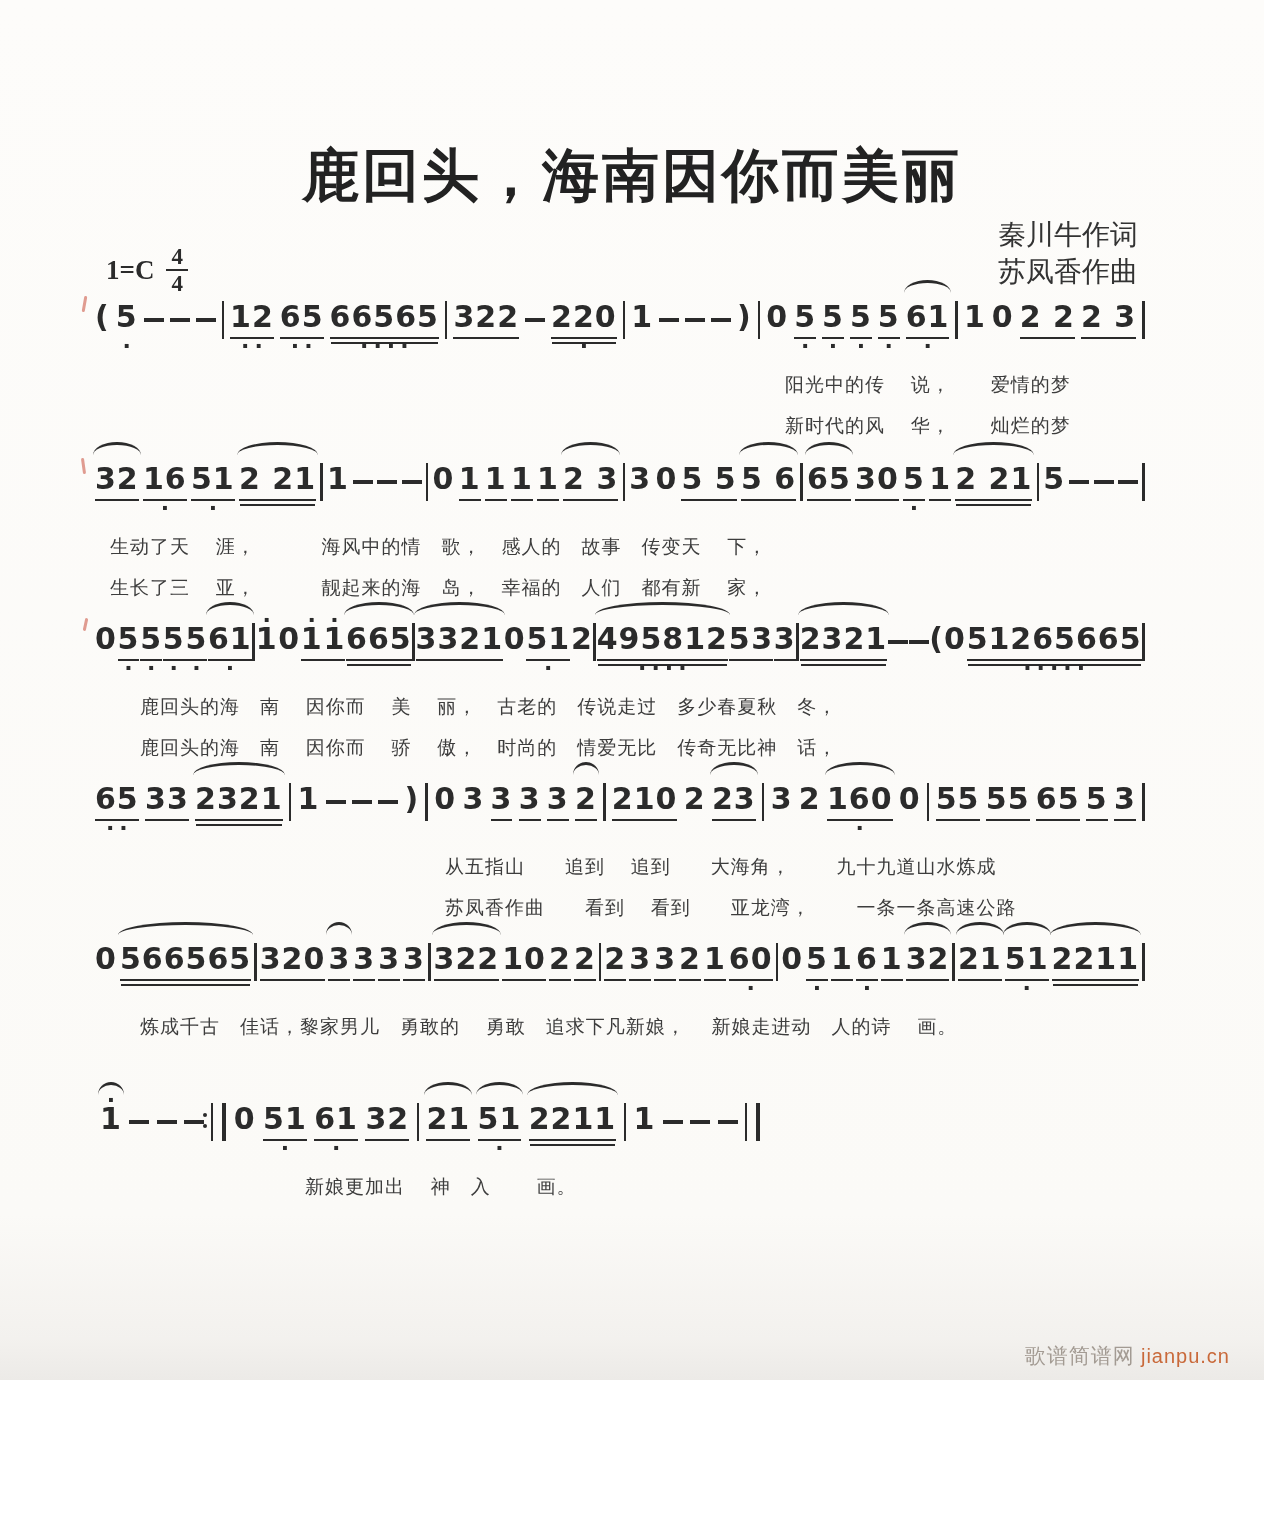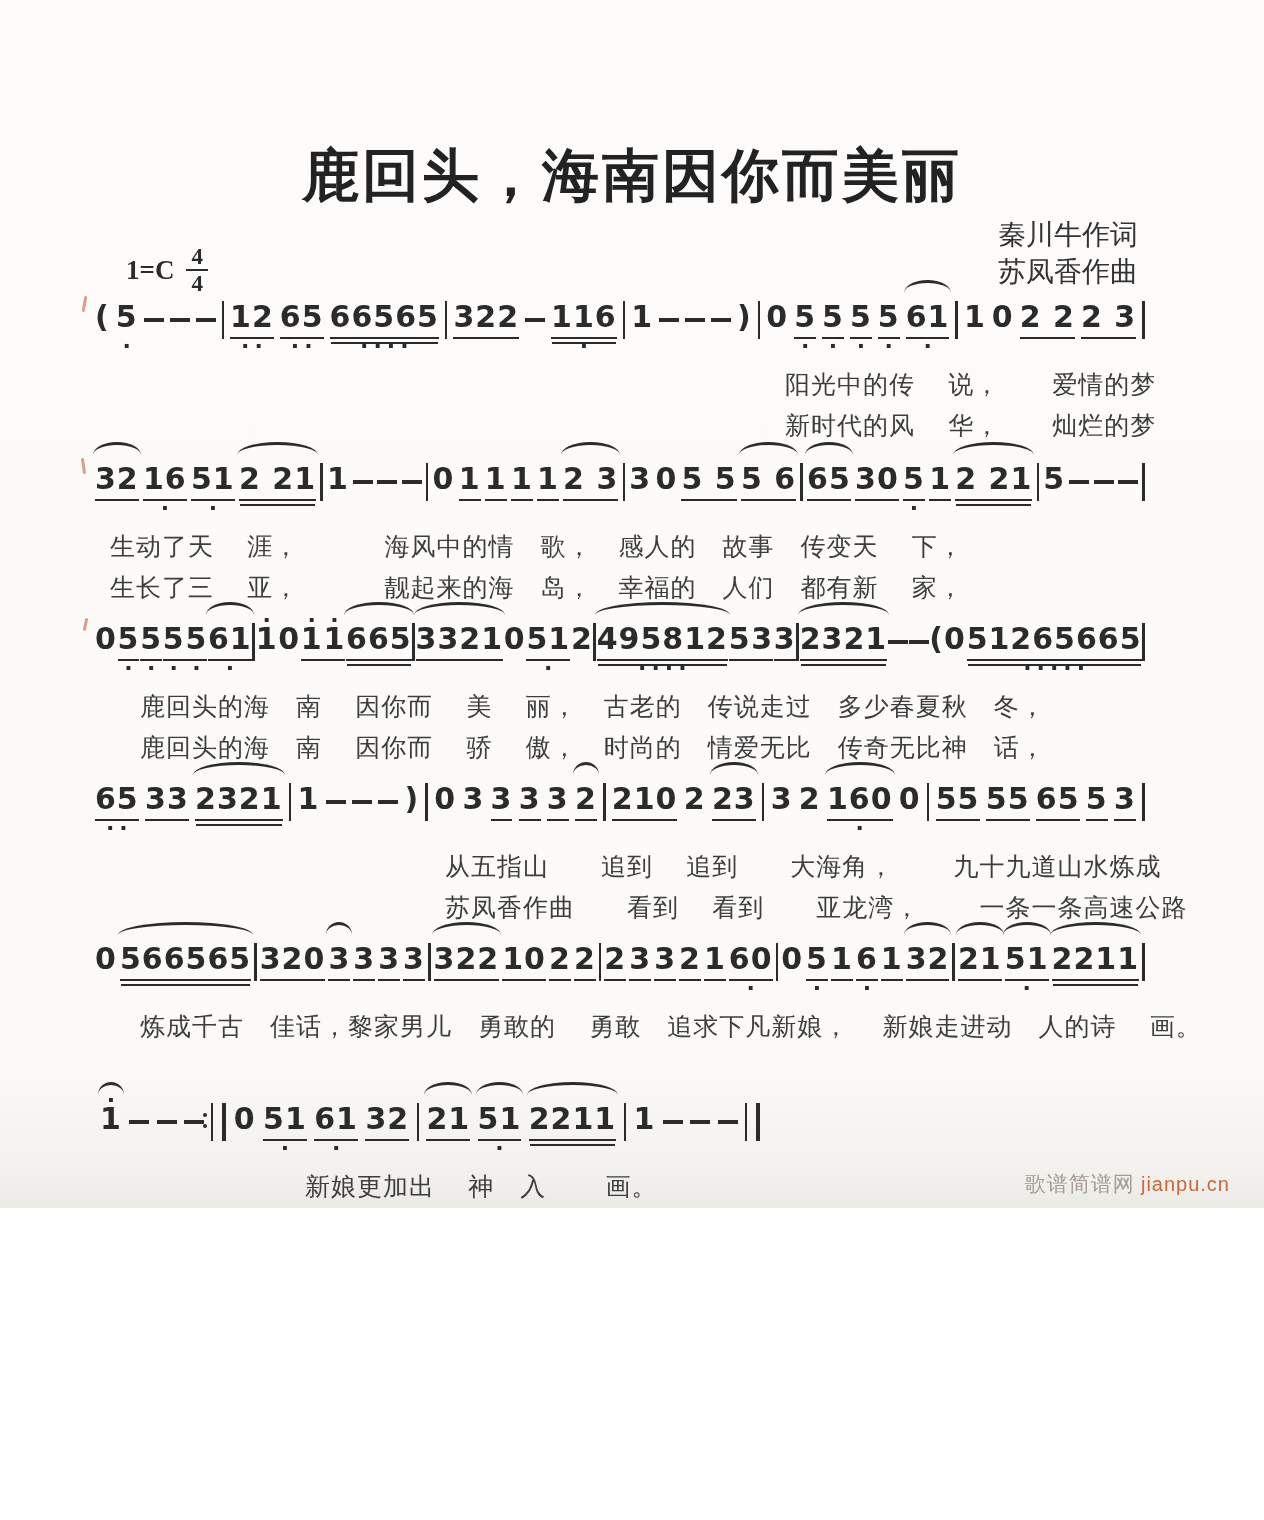--- a/index.html
+++ b/index.html
@@ -1,28 +1,28 @@
 <!DOCTYPE html>
 <html><head>
 <meta charset="utf-8">
 <style>
   html,body{margin:0;padding:0;}
   .page{
-    position:relative; width:1264px; height:1208px; overflow:hidden;
+    position:relative; width:1264px; height:1380px; overflow:hidden;
     background:linear-gradient(180deg,#fdfcfa 0%, #fbfaf7 88%, #f3f1ee 97%, #eceae7 100%);
     color:#2b2b2b; font-family:"Liberation Serif", serif;
   }
   
   .title{
     position:absolute; top:138px; left:0; right:0; margin:0;
     text-align:center; font-size:57px; font-weight:bold; letter-spacing:3px; color:#222;
     font-family:"Liberation Serif", serif;
   }
   .credits{position:absolute; top:216px; right:126px; text-align:left; font-size:28px; line-height:37px; color:#333;}
-  .keysig{position:absolute; top:244px; left:106px; font-size:27px; font-weight:bold; color:#2b2b2b; display:flex; align-items:center; gap:12px;margin-left:20px;}
+  .keysig{position:absolute; top:244px; left:106px; font-size:27px; font-weight:bold; color:#2b2b2b; display:flex; align-items:center; gap:12px;}
   .frac{display:inline-flex; flex-direction:column; font-size:23px; line-height:25px; text-align:center; font-weight:bold;}
   .frac .num{border-bottom:2px solid #2b2b2b; padding:0 5px;}
   .frac .den{padding:0 5px;}
   
   .system{position:absolute; left:95px; width:1050px;}
   .s1{top:300px;} .s2{top:462px;} .s3{top:622px;} .s4{top:782px;} .s5{top:942px;} .s6{top:1102px; left:100px; width:660px;}
   .notation{
     display:flex; justify-content:space-between; align-items:flex-start; height:48px;
     font-family:"DejaVu Sans","Liberation Sans",sans-serif; font-weight:700; font-size:30px; color:#2b2b2b;
   }
@@ -35,21 +35,21 @@
   .tok.bar{width:2.5px; height:38px; background:#2b2b2b; margin-top:1px; padding:0;}
   .tok.bar.r{width:9px; background:transparent; border-left:2.5px solid #2b2b2b; border-right:4px solid #2b2b2b; position:relative;}
   .tok.bar.r::before{content:""; position:absolute; left:-10px; top:10px; width:4px; height:4px; border-radius:50%; background:#2b2b2b; box-shadow:0 11px 0 #2b2b2b;}
   .tok.bar.f{width:9px; background:transparent; border-left:2.5px solid #2b2b2b; border-right:4px solid #2b2b2b;}
   .dots{position:absolute; left:50%; transform:translateX(-50%); font-size:22px; line-height:8px; letter-spacing:5px; text-indent:5px; color:#2b2b2b; white-space:nowrap;}
   .dots.db{top:calc(100% + 5px);}
   .dots.da{bottom:calc(100% - 2px);}
   .arc{position:absolute; left:-2px; right:-2px; bottom:calc(100% + 7px); height:10px;
        border-top:3px solid #2b2b2b; border-radius:100% 100% 0 0 / 200% 200% 0 0;}
   .lyrics{margin-top:16px;}
-  .lyric{white-space:pre; font-size:25px; letter-spacing:1px; line-height:41px; color:#3d3d3d;}
+  .lyric{white-space:pre; font-size:19px; letter-spacing:1px; line-height:41px; color:#3d3d3d;}
   .s1 .lyrics{padding-left:690px;}
   .s2 .lyrics{padding-left:15px;}
   .s3 .lyrics{padding-left:45px;}
   .s4 .lyrics{padding-left:350px;}
   .s5 .lyrics{padding-left:45px;}
   .s6 .lyrics{padding-left:205px;}
   
   .watermark{position:absolute; right:34px; bottom:10px; font-size:21px; letter-spacing:1px;}
   .wm-site{color:#a39b93;}
   .wm-url{color:#c9693a; font-family:"Liberation Sans",sans-serif; font-size:20px;}
@@ -86,21 +86,21 @@
           <span class="tok dash"></span>
           <span class="tok dash"></span>
           <span class="tok dash"></span>
           <span class="tok bar s"></span>
           <span class="tok u1"><span class="txt">12</span><span class="dots db">··</span></span>
           <span class="tok u1"><span class="txt">65</span><span class="dots db">··</span></span>
           <span class="tok u2"><span class="txt">66565</span><span class="dots db">····</span></span>
           <span class="tok bar s"></span>
           <span class="tok u1"><span class="txt">322</span></span>
           <span class="tok dash"></span>
-          <span class="tok u2"><span class="txt">116</span><span class="dots db">·</span></span>
+          <span class="tok u2"><span class="txt">220</span><span class="dots db">·</span></span>
           <span class="tok bar s"></span>
           <span class="tok"><span class="txt">1</span></span>
           <span class="tok dash"></span>
           <span class="tok dash"></span>
           <span class="tok dash"></span>
           <span class="tok"><span class="txt">)</span></span>
           <span class="tok bar s"></span>
           <span class="tok"><span class="txt">0</span></span>
           <span class="tok u1"><span class="txt">5</span><span class="dots db">·</span></span>
           <span class="tok u1"><span class="txt">5</span><span class="dots db">·</span></span>

